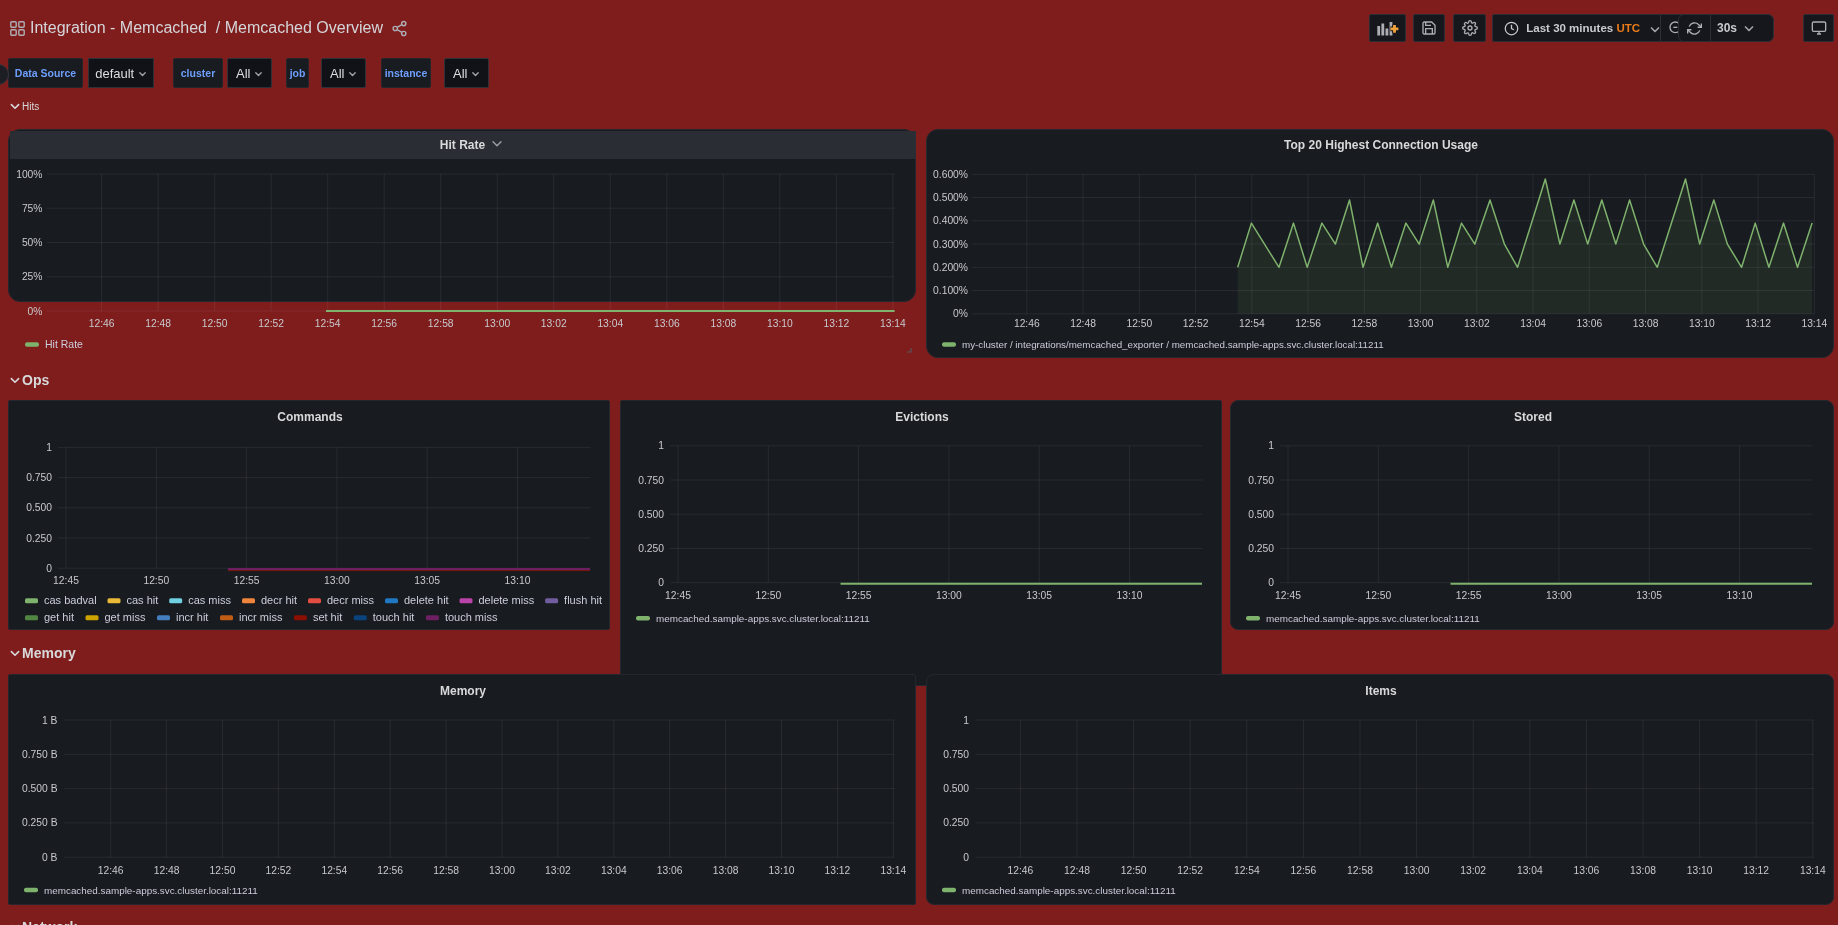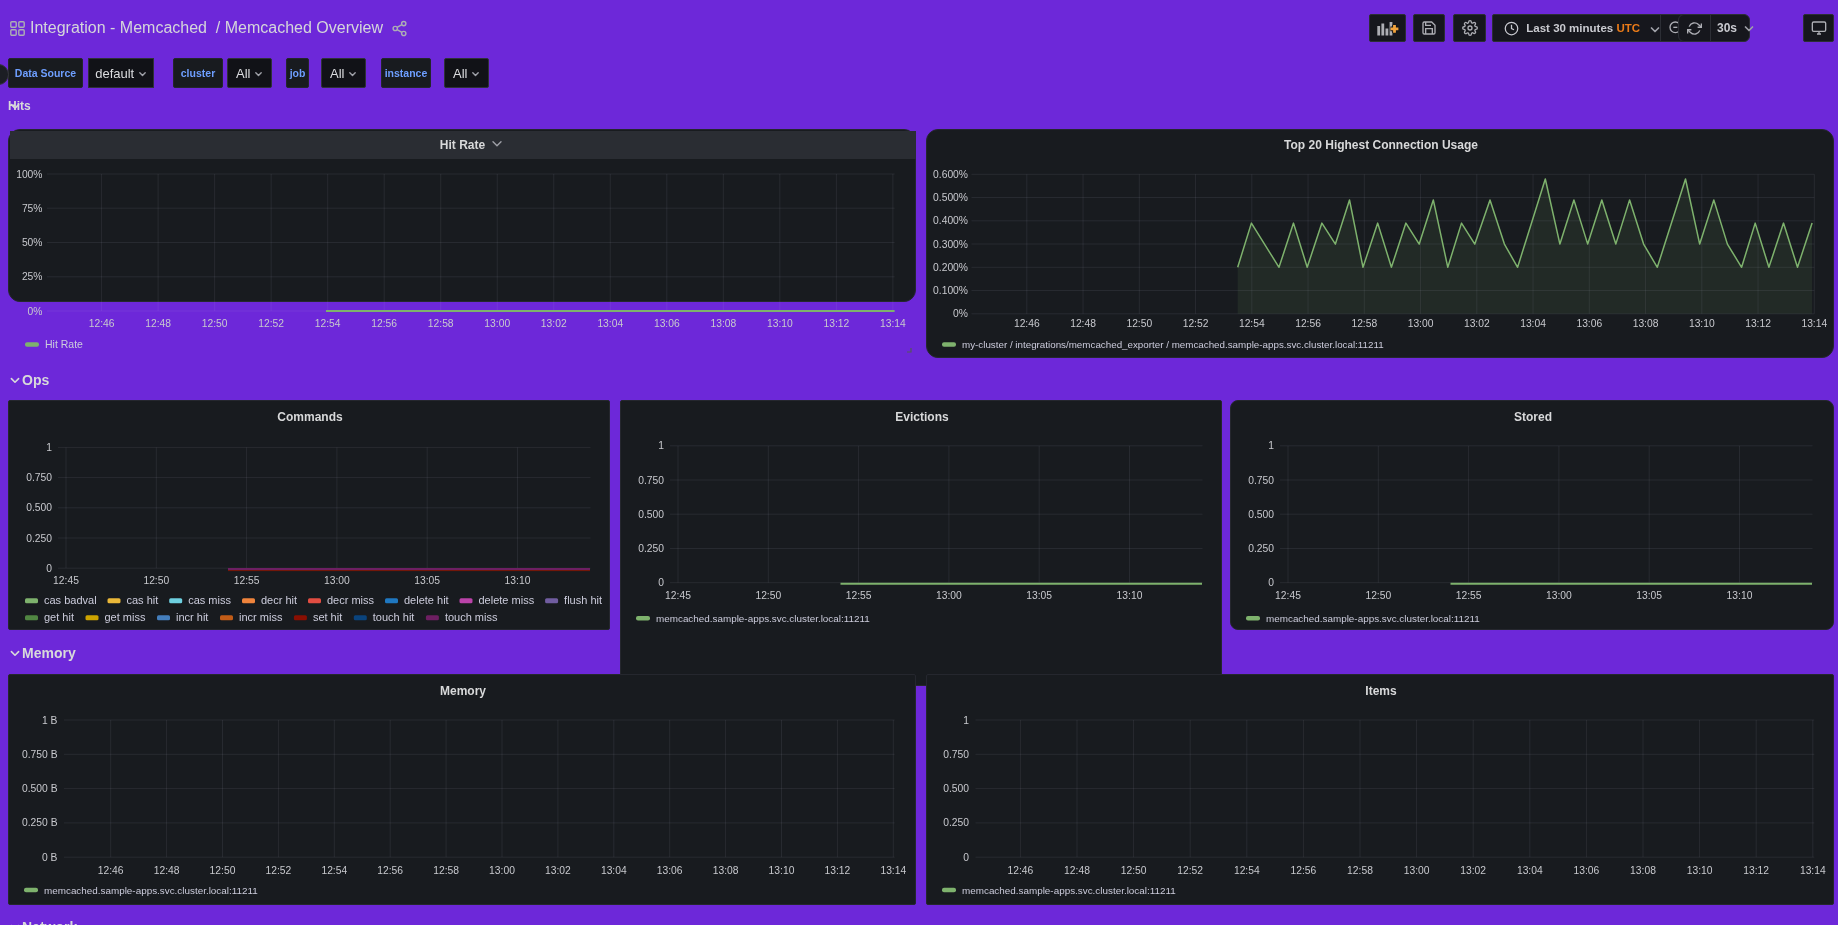--- a/index.html
+++ b/index.html
@@ -1,15 +1,15 @@
 <!DOCTYPE html>
 <html><head><meta charset="utf-8"><title>Integration - Memcached / Memcached Overview</title>
 <style>
   html,body{margin:0;padding:0;background:#111217;font-family:"Liberation Sans",sans-serif;}
-  #root{position:relative;width:1838px;height:925px;overflow:hidden;background:#6d28d9;}
+  #root{position:relative;width:1838px;height:925px;overflow:hidden;background:#7f1d1d;}
   svg text{font-family:"Liberation Sans",sans-serif;}
 </style></head>
 <body>
 <div id="root">
 <svg style="position:absolute;left:10px;top:21px" width="15" height="15" viewBox="0 0 15 15">
       <rect x="0.8" y="0.8" width="5.4" height="5.4" rx="1" stroke="#adaeb4" stroke-width="1.4" fill="none"></rect>
       <rect x="8.8" y="0.8" width="5.4" height="5.4" rx="1" stroke="#adaeb4" stroke-width="1.4" fill="none"></rect>
       <rect x="0.8" y="8.8" width="5.4" height="5.4" rx="1" stroke="#adaeb4" stroke-width="1.4" fill="none"></rect>
       <rect x="8.8" y="8.8" width="5.4" height="5.4" rx="1" stroke="#adaeb4" stroke-width="1.4" fill="none"></rect>
     </svg>
@@ -52,21 +52,21 @@
       <svg width="12" height="12" viewBox="0 0 12 12" style="position:absolute;left:156px;top:9px">
         <path d="M 2.5 4 l 3.5 3.5 l 3.5 -3.5" stroke="#9fa1a8" stroke-width="1.7" fill="none" stroke-linecap="round" stroke-linejoin="round"></path>
       </svg>
       <div style="position:absolute;right:32.7px;top:0;width:1px;height:26px;background:#2c2e35"></div>
       <svg width="16" height="16" viewBox="0 0 24 24" style="position:absolute;right:9px;top:5px" fill="none" stroke="#adaeb4" stroke-width="2">
         <circle cx="11" cy="11" r="8"></circle>
         <line x1="21" y1="21" x2="16.65" y2="16.65"></line>
         <line x1="8" y1="11" x2="14" y2="11"></line>
       </svg>
     </div>
-    <div style="position:absolute;left:1678px;top:14px;width:72px;height:28px;background:#16171d;border:1px solid #2c2e35;border-radius:6px;box-sizing:border-box">
+    <div style="position:absolute;left:1678px;top:14px;width:96px;height:28px;background:#16171d;border:1px solid #2c2e35;border-radius:6px;box-sizing:border-box">
       <svg width="15" height="15" viewBox="0 0 24 24" style="position:absolute;left:8px;top:6px" fill="none" stroke="#adaeb4" stroke-width="2.2">
         <path d="M23 4v6h-6"></path>
         <path d="M1 20v-6h6"></path>
         <path d="M3.51 9a9 9 0 0 1 14.85-3.36L23 10M1 14l4.64 4.36A9 9 0 0 0 20.49 15"></path>
       </svg>
       <div style="position:absolute;left:30.5px;top:0;width:1px;height:26px;background:#2c2e35"></div>
       <span style="position:absolute;left:38px;top:13px;transform:translateY(-50%);font-size:12px;font-weight:bold;color:#c9cad0">30s</span>
       <svg width="12" height="12" viewBox="0 0 12 12" style="position:absolute;left:64px;top:8px">
         <path d="M 2.5 4 l 3.5 3.5 l 3.5 -3.5" stroke="#9fa1a8" stroke-width="1.7" fill="none" stroke-linecap="round" stroke-linejoin="round"></path>
       </svg>
@@ -90,21 +90,21 @@
         <path d="M 1.8 2.8 l 2.7 2.7 l 2.7 -2.7" stroke="#9fa1a8" stroke-width="1.4" fill="none" stroke-linecap="round" stroke-linejoin="round"></path>
       </svg></div>
     <div style="position:absolute;left:381px;top:58px;width:50px;height:30px;background:#181b1f;border:1px solid #24262c;border-radius:2px;box-sizing:border-box;display:flex;align-items:center;justify-content:center;font-size:10.5px;font-weight:bold;color:#6e9fff">instance</div>
     <div style="position:absolute;left:444px;top:58px;width:45px;height:30px;background:#111217;border:1px solid #2f3138;border-radius:2px;box-sizing:border-box;display:flex;align-items:center;justify-content:center;font-size:13px;font-weight:500;color:#dcdde0">All&nbsp;<svg width="9" height="9" viewBox="0 0 9 9" style="margin-top:2px">
         <path d="M 1.8 2.8 l 2.7 2.7 l 2.7 -2.7" stroke="#9fa1a8" stroke-width="1.4" fill="none" stroke-linecap="round" stroke-linejoin="round"></path>
       </svg></div>
 <div style="position:absolute;left:-12px;top:64px;width:19px;height:19px;border-radius:50%;background:#1c1e24;border:1px solid #34363c"></div>
 <svg style="position:absolute;left:8px;top:98px" width="14" height="16" viewBox="0 0 14 16">
       <path d="M 3.4 6.6 l 3.6 3.6 l 3.6 -3.6" stroke="#d8d9da" stroke-width="1.6" fill="none" stroke-linecap="round" stroke-linejoin="round"></path>
     </svg>
-    <div style="position:absolute;left:8px;top:106px;transform:translateY(-50%);font-size:12px;font-weight:bold;color:#d8d9da">Hits</div>
+    <div style="position:absolute;left:22px;top:106px;transform:translateY(-50%);font-size:10px;font-weight:normal;color:#d8d9da">Hits</div>
 <div style="position:absolute;left:8px;top:129px;width:908px;height:173px;background:#181b1f;border:1px solid #25272e;border-radius:12px;box-sizing:border-box">
       <svg width="908" height="229" viewBox="0 0 908 229" style="position:absolute;left:0;top:0">
         <rect x="1" y="1" width="906" height="28" fill="#2a2d33"></rect>
         <text x="453.5" y="18.5" text-anchor="middle" font-size="12" font-weight="bold" fill="#d8d9da">Hit Rate</text>
         <path d="M 484 11.8 l 4 4 l 4 -4" stroke="#9fa1a8" stroke-width="1.4" fill="none" stroke-linecap="round" stroke-linejoin="round"></path>
         <line x1="38" y1="44" x2="885.6" y2="44" stroke="rgba(204,204,220,0.09)" stroke-width="1"></line>
         <line x1="38" y1="78.2" x2="885.6" y2="78.2" stroke="rgba(204,204,220,0.09)" stroke-width="1"></line>
         <line x1="38" y1="112.5" x2="885.6" y2="112.5" stroke="rgba(204,204,220,0.09)" stroke-width="1"></line>
         <line x1="38" y1="146.8" x2="885.6" y2="146.8" stroke="rgba(204,204,220,0.09)" stroke-width="1"></line>
         <line x1="38" y1="181" x2="885.6" y2="181" stroke="rgba(204,204,220,0.09)" stroke-width="1"></line>
@@ -369,21 +369,21 @@
         <text x="604.8" y="199.0" text-anchor="middle" font-size="10.3" fill="#c8c9ce">13:04</text>
         <text x="660.7" y="199.0" text-anchor="middle" font-size="10.3" fill="#c8c9ce">13:06</text>
         <text x="716.6" y="199.0" text-anchor="middle" font-size="10.3" fill="#c8c9ce">13:08</text>
         <text x="772.5" y="199.0" text-anchor="middle" font-size="10.3" fill="#c8c9ce">13:10</text>
         <text x="828.4" y="199.0" text-anchor="middle" font-size="10.3" fill="#c8c9ce">13:12</text>
         <text x="884.3000000000001" y="199.0" text-anchor="middle" font-size="10.3" fill="#c8c9ce">13:14</text>
         <rect x="15" y="212.8" width="14" height="4.5" rx="2" fill="#7eb26d"></rect>
         <text x="35" y="218.8" font-size="9.9" fill="#ccccdc">memcached.sample-apps.svc.cluster.local:11211</text>
       </svg>
     </div>
-<div style="position:absolute;left:926px;top:674px;width:908px;height:231px;background:#181b1f;border:1px solid #25272e;border-radius:2px;box-sizing:border-box">
+<div style="position:absolute;left:926px;top:674px;width:908px;height:231px;background:#181b1f;border:1px solid #25272e;border-radius:8px;box-sizing:border-box">
       <svg width="908" height="231" viewBox="0 0 908 231" style="position:absolute;left:0;top:0">
         <text x="454.0" y="19.9" text-anchor="middle" font-size="12" font-weight="bold" fill="#d8d9da">Items</text>
         <line x1="48.5" y1="45" x2="887.3" y2="45" stroke="rgba(204,204,220,0.09)" stroke-width="1"></line>
         <line x1="48.5" y1="79.3" x2="887.3" y2="79.3" stroke="rgba(204,204,220,0.09)" stroke-width="1"></line>
         <line x1="48.5" y1="113.6" x2="887.3" y2="113.6" stroke="rgba(204,204,220,0.09)" stroke-width="1"></line>
         <line x1="48.5" y1="147.9" x2="887.3" y2="147.9" stroke="rgba(204,204,220,0.09)" stroke-width="1"></line>
         <line x1="48.5" y1="182.2" x2="887.3" y2="182.2" stroke="rgba(204,204,220,0.09)" stroke-width="1"></line>
         <line x1="93.4" y1="45" x2="93.4" y2="182.2" stroke="rgba(204,204,220,0.09)" stroke-width="1"></line>
         <line x1="150.0" y1="45" x2="150.0" y2="182.2" stroke="rgba(204,204,220,0.09)" stroke-width="1"></line>
         <line x1="206.60000000000002" y1="45" x2="206.60000000000002" y2="182.2" stroke="rgba(204,204,220,0.09)" stroke-width="1"></line>

